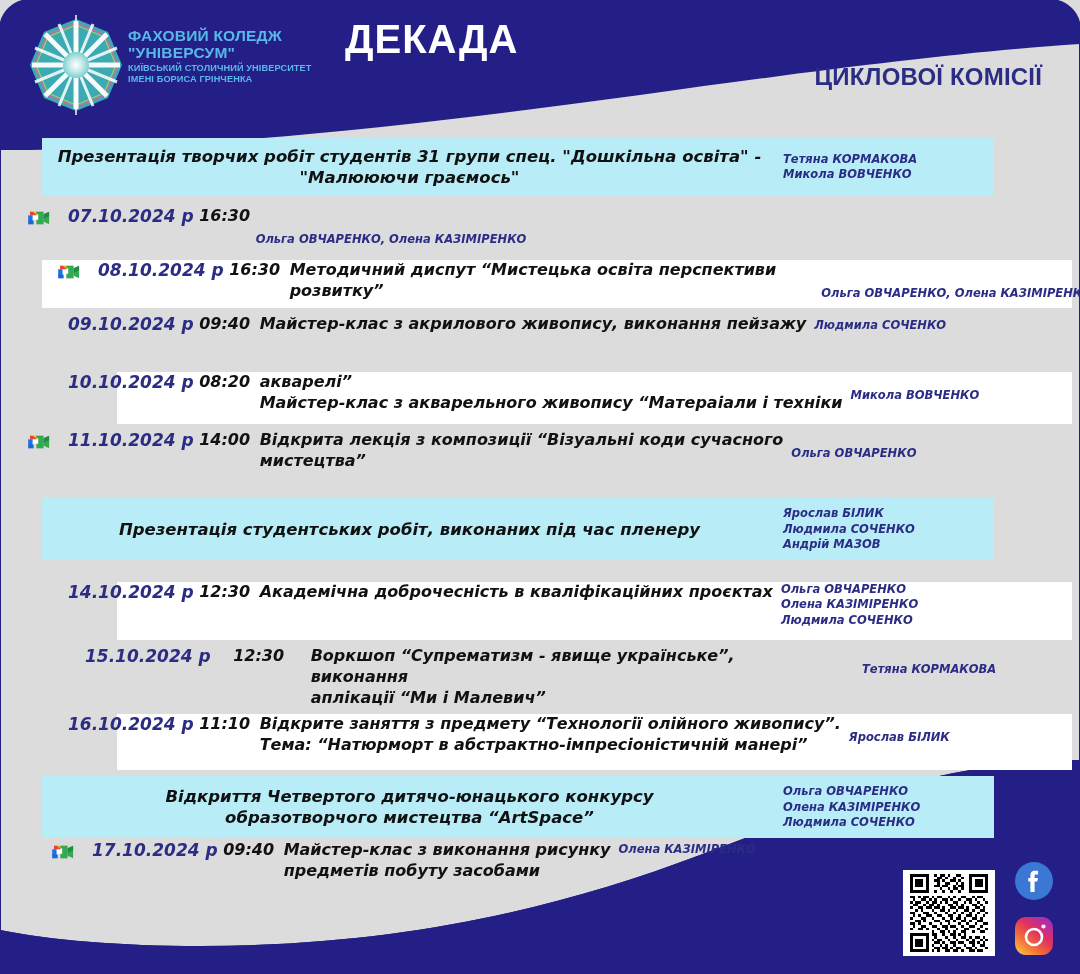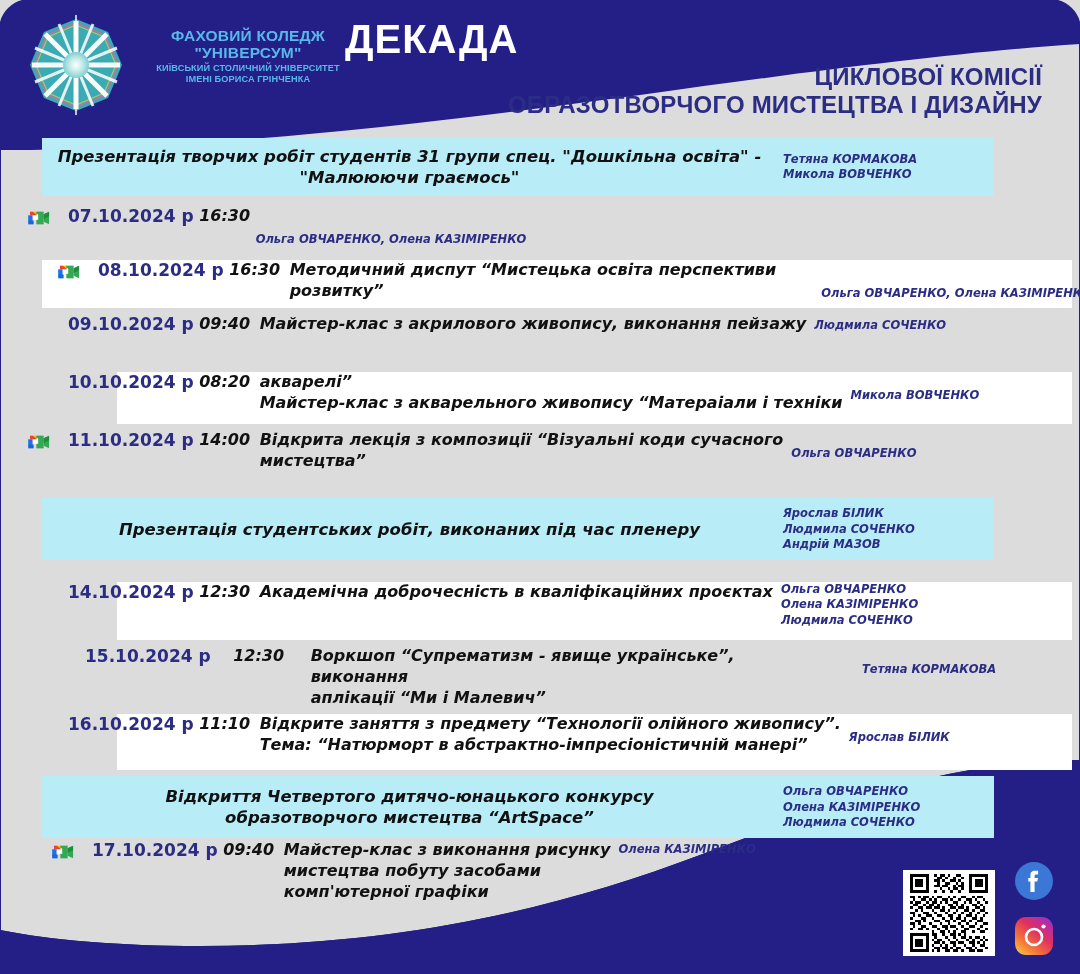--- a/index.html
+++ b/index.html
@@ -19,21 +19,21 @@
   }
 
   
   .bg-svg { position:absolute; left:0; top:0; width:1080px; height:974px; pointer-events:none; }
 
   
   .header { position:absolute; left:0; top:0; width:1080px; height:130px; z-index:4; }
 
   .logo-wrap { position:absolute; left:22px; top:14px; width:108px; height:102px; }
 
-  .uni-text { position:absolute; left:128px; top:28px; width:240px; line-height:1.05;text-align:center; }
+  .uni-text { position:absolute; left:128px; top:28px; width:240px; line-height:1.05; }
   .uni-l1 { font-family:"Liberation Sans", sans-serif; font-weight:bold; font-size:15.5px;
             color:#58b8e8; letter-spacing:.2px; white-space:nowrap; }
   .uni-l2 { font-family:"Liberation Sans", sans-serif; font-weight:bold; font-size:15.5px;
             color:#58b8e8; letter-spacing:.2px; white-space:nowrap; margin-top:1px;}
   .uni-l3 { font-family:"Liberation Sans", sans-serif; font-weight:bold; font-size:9.2px;
             color:#58b8e8; letter-spacing:.1px; white-space:nowrap; margin-top:2px;}
   .uni-l4 { font-family:"Liberation Sans", sans-serif; font-weight:bold; font-size:9.2px;
             color:#58b8e8; letter-spacing:.1px; white-space:nowrap; margin-top:2px;}
 
   .dekada { position:absolute; left:345px; top:17px;
@@ -72,21 +72,21 @@
   .event { position:relative; width:100%; }
   .event .strip {
     position:absolute; top:0; bottom:0;
     background:#ffffff;
   }
   .event .inner {
     position:relative; display:flex; align-items:flex-start; min-height:46px;
   }
   .col-icon   { flex:0 0 56px; display:flex; align-items:center; justify-content:center; padding-top:2px;}
   .col-date   { flex:0 0 120px; text-align:left;
-                font-family:"DejaVu Sans", sans-serif; font-weight:bold;
+                font-family:"DejaVu Sans", sans-serif; font-style:italic; font-weight:bold;
                 font-size:17px; color:#2b2d85; white-space:nowrap; }
   .col-time   { flex:0 0 62px; text-align:center;
                 font-family:"DejaVu Sans", sans-serif; font-style:italic; font-weight:bold;
                 font-size:16px; color:#111111; white-space:nowrap; }
   .col-title  { flex:1 1 auto;
                 font-family:"DejaVu Sans", sans-serif; font-style:italic; font-weight:bold;
                 font-size:16px; color:#111111; line-height:1.3; padding-left:4px; padding-right:8px;}
   .col-people { flex:0 0 230px; text-align:left;
                 font-family:"DejaVu Sans", sans-serif; font-style:italic; font-weight:bold;
                 font-size:11.5px; color:#2b2d85; line-height:1.33; white-space:nowrap;}
@@ -170,21 +170,20 @@
       <div class="uni-l2">"УНІВЕРСУМ"</div>
       <div class="uni-l3">КИЇВСЬКИЙ СТОЛИЧНИЙ УНІВЕРСИТЕТ</div>
       <div class="uni-l4">ІМЕНІ БОРИСА ГРІНЧЕНКА</div>
     </div>
 
     <div class="dekada">ДЕКАДА</div>
   </div>
 
   <div class="commission">
     <div class="c1">ЦИКЛОВОЇ КОМІСІЇ</div>
-    <div class="c2">ОБРАЗОТВОРЧОГО МИСТЕЦТВА І ДИЗАЙНУ</div>
   </div>
 
   <div class="schedule" id="schedule">
       <div class="row" style="margin-bottom: 10px;">
         <div class="banner" style="min-height: 48px;">
           <div class="banner-title">
             <div>Презентація творчих робіт студентів 31 групи спец. "Дошкільна освіта" -</div>
             <div>"Малююючи граємось"</div>
           </div>
           <div class="banner-people">
@@ -381,22 +380,21 @@
                 <path d="M18 7 l6 -3 v5 l-6 3 z" fill="#1e8e3e"></path>
                 <rect x="6" y="7" width="6" height="6" fill="#ffffff"></rect>
                 <path d="M3 4 h3 l5 4 h-8 z" fill="#ea4335"></path>
               </svg>
             </span>
           </div>
           <div class="col-date">17.10.2024 р</div>
           <div class="col-time">09:40</div>
           <div class="col-title">
             <div>Майстер-клас з виконання рисунку</div>
-            <div>мистецтва побуту засобами</div>
-            <div>комп'ютерної графіки</div>
+            <div>предметів побуту засобами</div>
           </div>
           <div class="col-people" style="padding-top: 2px;">
             <div>Олена КАЗІМІРЕНКО</div>
           </div>
         </div>
       </div>
     </div>
 
   <div class="qr">
     <svg width="84" height="78" viewBox="0 0 29 29" shape-rendering="crispEdges">

